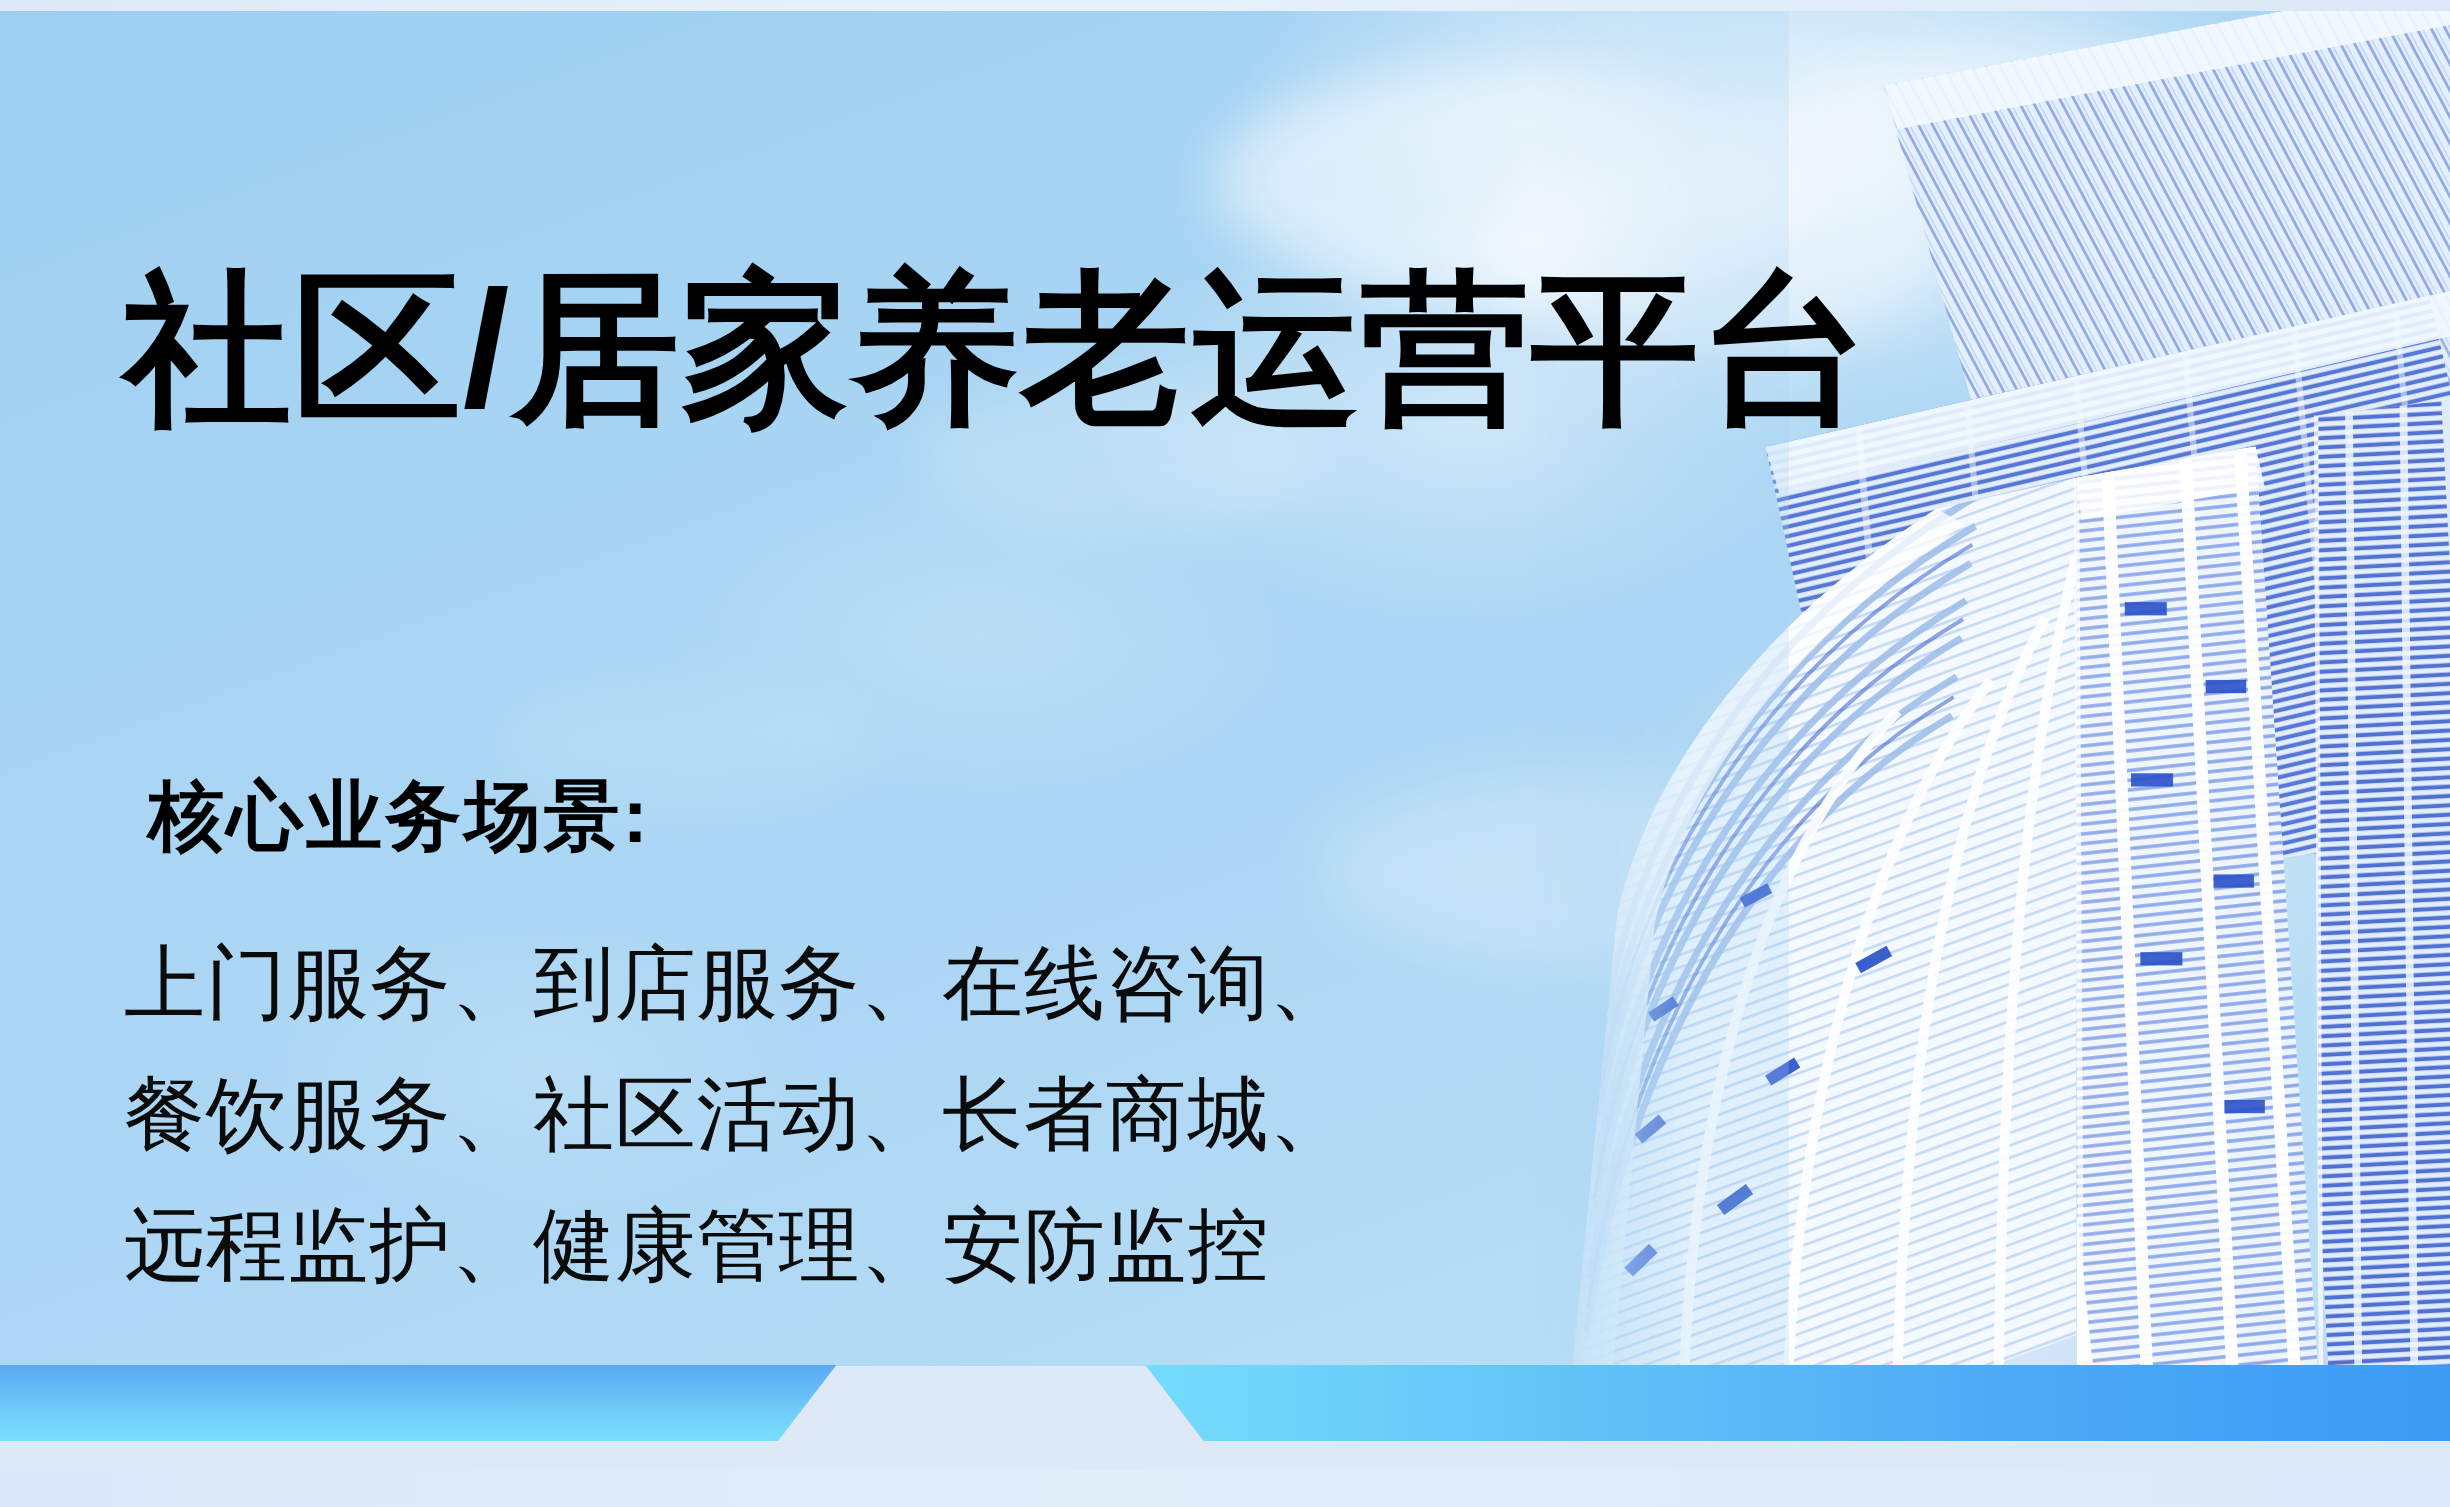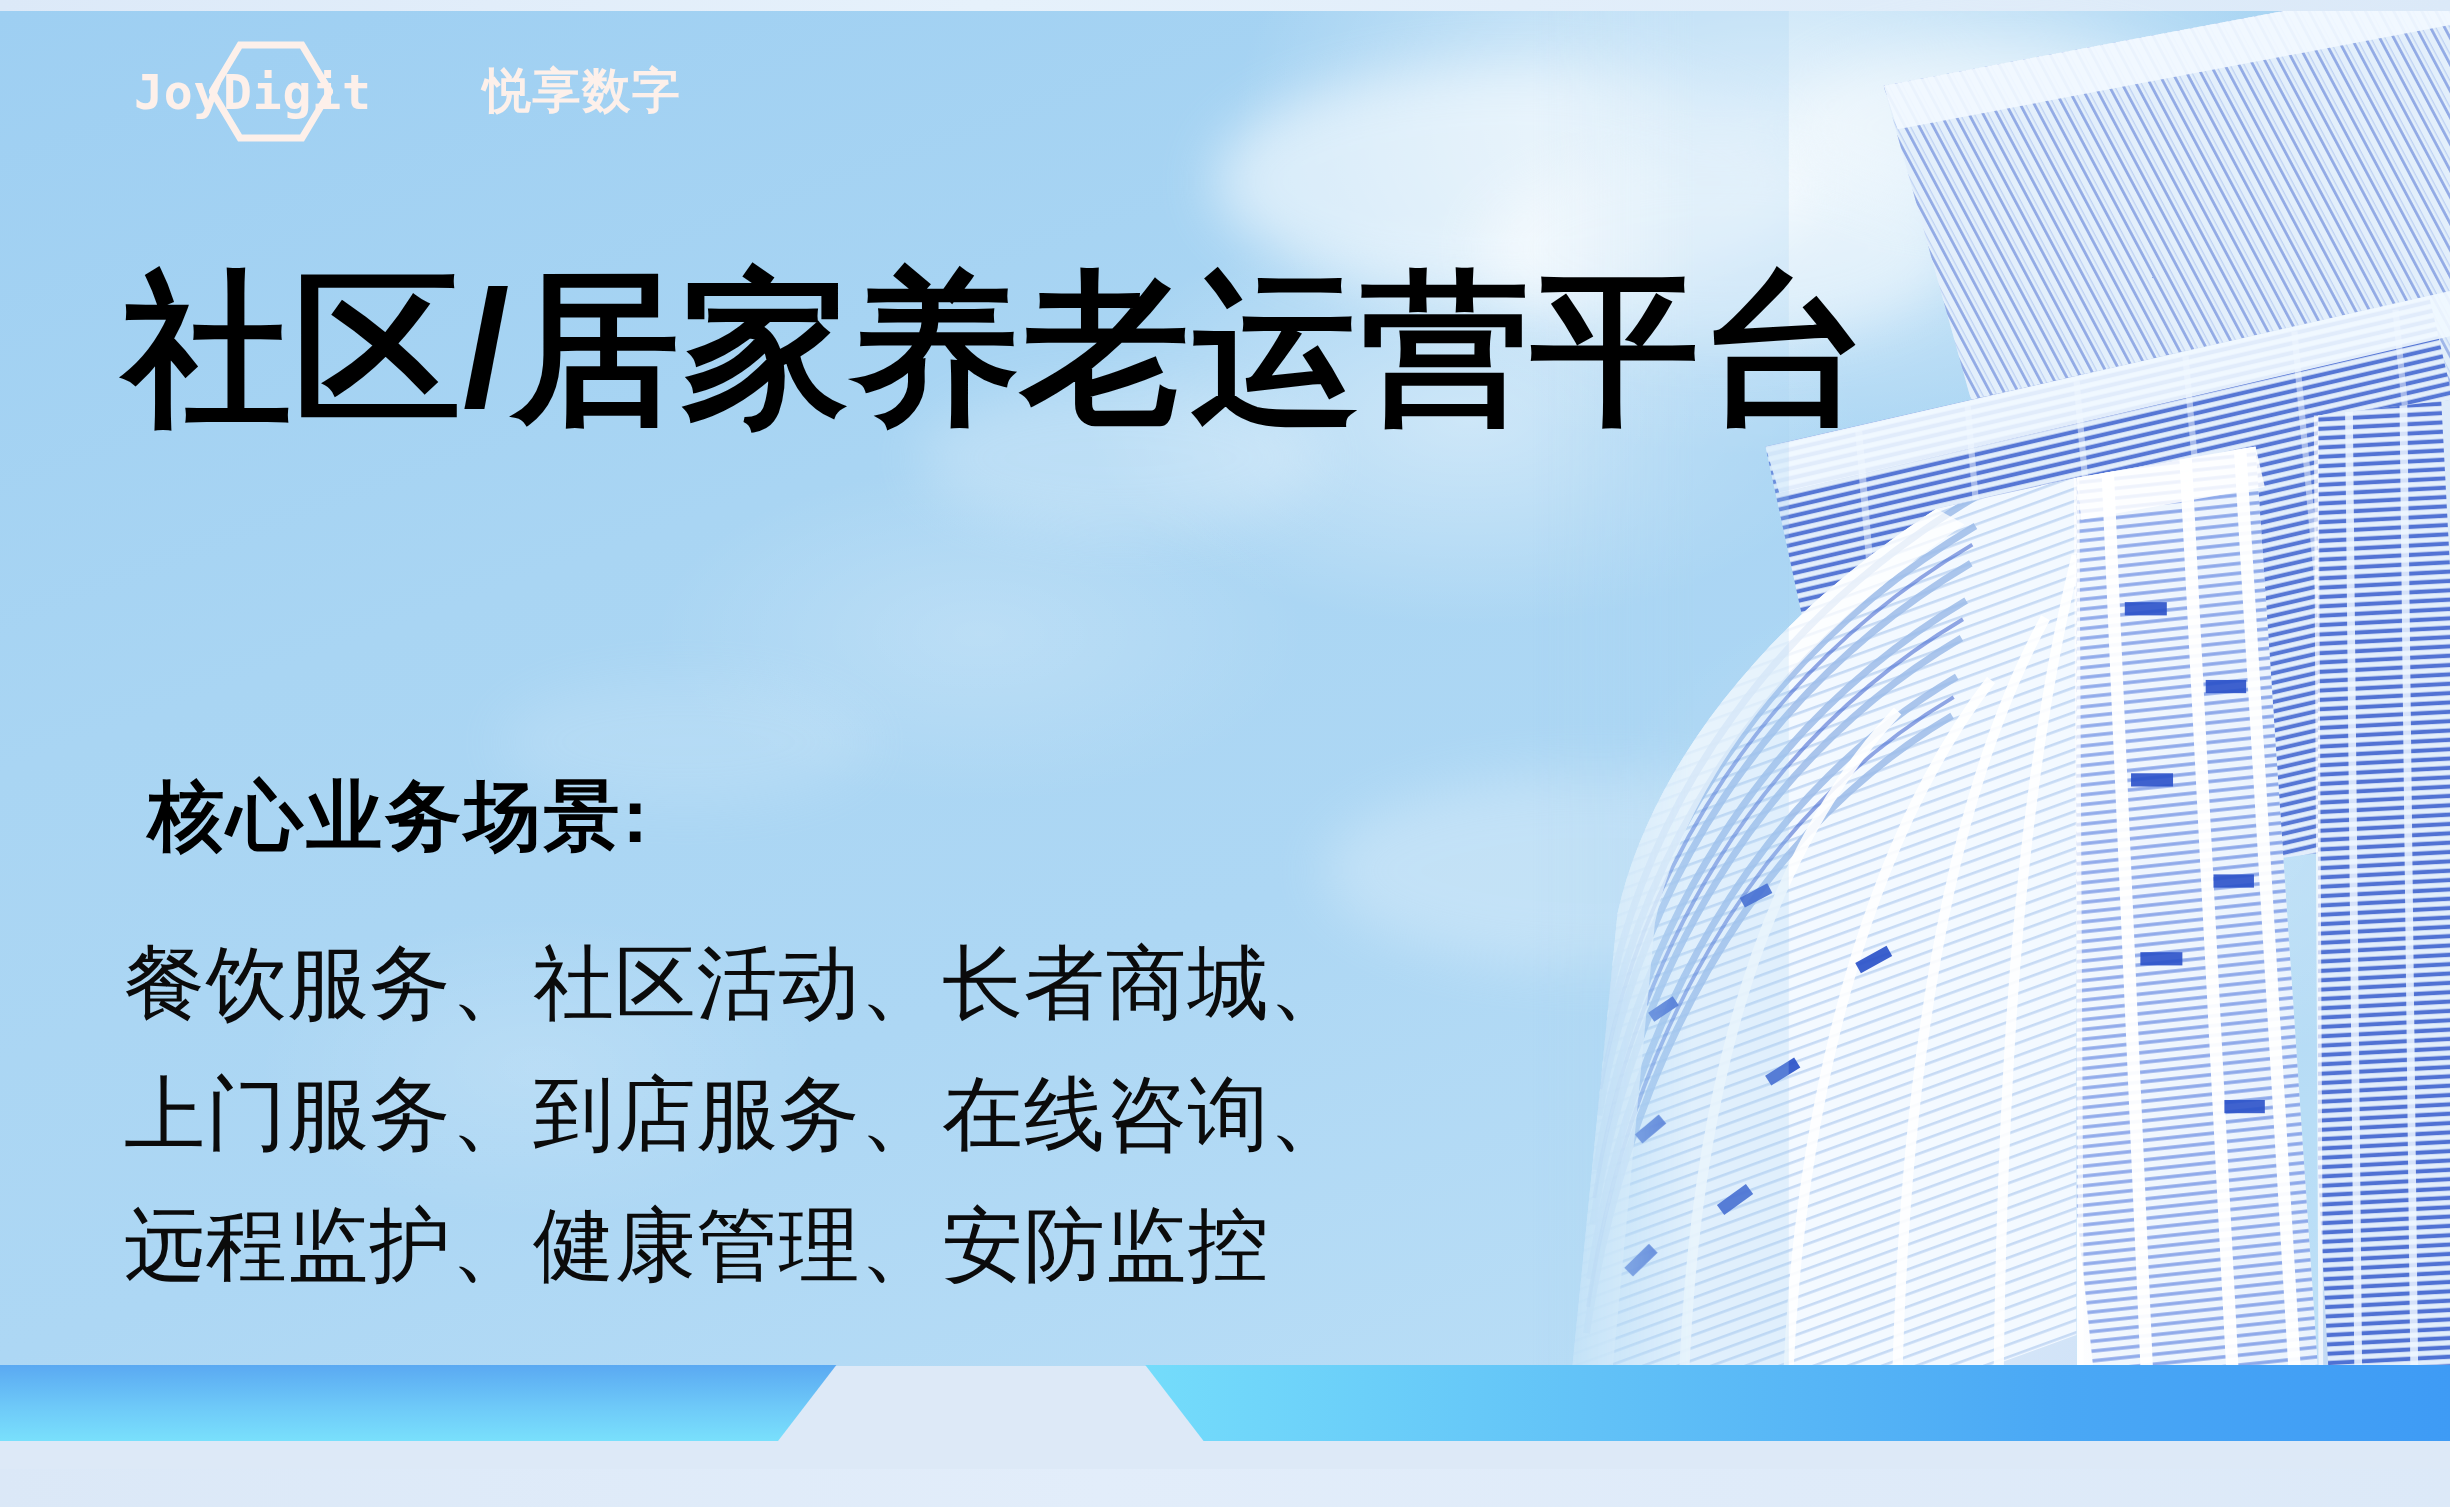--- a/index.html
+++ b/index.html
@@ -305,37 +305,28 @@
 
       <g opacity="0.7">
         <path d="M 700 600 L 706 1742" stroke="#ffffff" stroke-width="7" fill="none"></path>
         <path d="M 1008 520 L 1014 1742" stroke="#ffffff" stroke-width="6" fill="none"></path>
       </g>
 
       <rect x="0" y="0" width="330" height="1742" fill="#a9d5f3" opacity="0.25"></rect>
     </svg>
   </div>
 
-  <div class="logo">
-    <div class="logo-mark">
-      <svg class="logo-hex" viewBox="0 0 160 132" aria-hidden="true">
-        <polygon points="40,6 120,6 156,66 120,126 40,126 4,66" fill="none" stroke="#fdf0ea" stroke-width="9" stroke-linejoin="miter"></polygon>
-      </svg>
-      <div class="logo-word">JoyDigit</div>
-    </div>
-    <div class="logo-cn">悦享数字</div>
-  </div>
 
   <h1 class="title">社区/居家养老运营平台</h1>
 
   <h2 class="section-heading">核心业务场景:</h2>
 
   <div class="body-lines">
+    <div>上门服务、到店服务、在线咨询、</div>
     <div>餐饮服务、社区活动、长者商城、</div>
-    <div>上门服务、到店服务、在线咨询、</div>
     <div>远程监护、健康管理、安防监控</div>
   </div>
 
   <div class="band">
     <svg viewBox="0 0 3149 133" preserveAspectRatio="none" aria-hidden="true">
       <defs>
         <linearGradient id="bandLeft" x1="0" y1="0" x2="0" y2="1">
           <stop offset="0" stop-color="#5aa9f2"></stop>
           <stop offset="0.55" stop-color="#6ec9f8"></stop>
           <stop offset="1" stop-color="#79e0fc"></stop>

